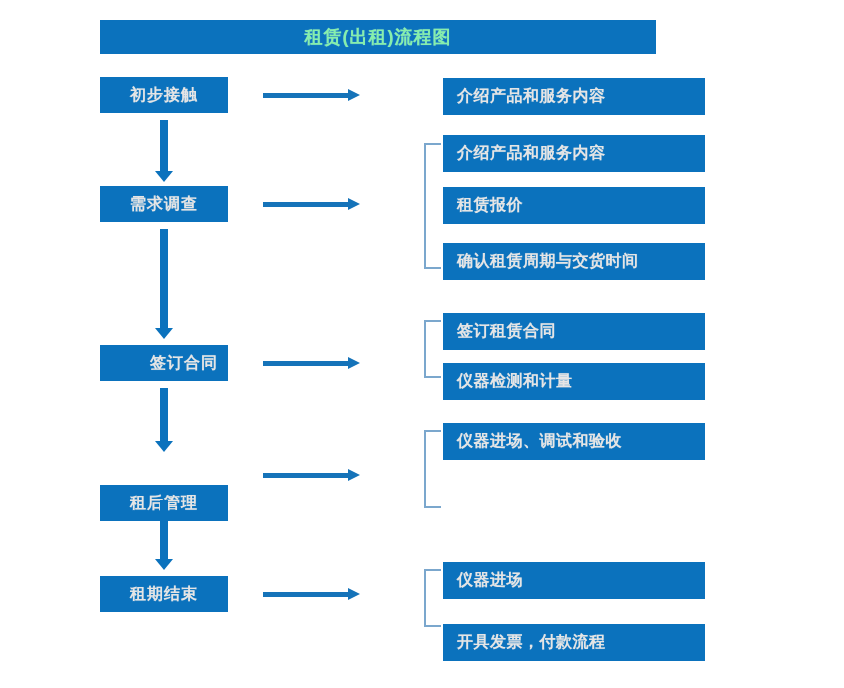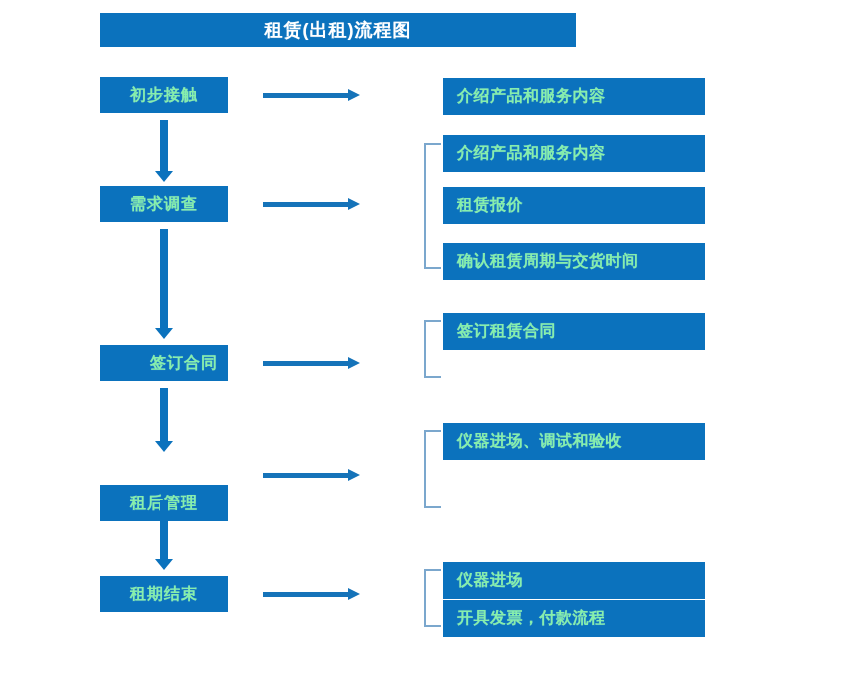--- a/index.html
+++ b/index.html
@@ -7,34 +7,34 @@
     width:844px;height:688px;
     background:#ffffff;
     font-family:"Liberation Sans","DejaVu Sans",sans-serif;
     overflow:hidden;
   }
   #canvas{position:relative;width:844px;height:688px;}
 
   
   .title-bar{
     position:absolute;
-    left:100px;top:13px;width:476px;height:34px;
+    left:100px;top:20px;width:556px;height:34px;
     background:#0b72bd;
-    color:#ffffff;
+    color:#86efac;
     font-size:18px;font-weight:bold;
     display:flex;align-items:center;justify-content:center;
     letter-spacing:1px;
     text-shadow:0 0 1px rgba(255,255,255,.35);
   }
 
   
   .box{
     position:absolute;
     background:#0b72bd;
-    color:#86efac;
+    color:#e5e5e5;
     font-weight:bold;
     display:flex;align-items:center;
     box-sizing:border-box;
     text-shadow:0 0 1px rgba(255,255,255,.3);
   }
   .box.stage{
     left:100px;width:128px;height:36px;
     justify-content:center;
     font-size:16px;
     letter-spacing:1px;
@@ -139,17 +139,18 @@
   <div class="bracket" style="top:143px;height:126px;"></div>
   <div class="bracket" style="top:320px;height:58px;"></div>
   <div class="bracket" style="top:430px;height:78px;"></div>
   <div class="bracket" style="top:569px;height:58px;"></div>
 
   <div class="box task" style="top:78px;">介绍产品和服务内容</div>
   <div class="box task" style="top:135px;">介绍产品和服务内容</div>
   <div class="box task" style="top:243px;">确认租赁周期与交货时间</div>
   <div class="box task" style="top:187px;">租赁报价</div>
   <div class="box task" style="top:313px;">签订租赁合同</div>
+  <div class="box task" style="top:363px;">仪器检测和计量</div>
   <div class="box task" style="top:423px;">仪器进场、调试和验收</div>
   <div class="box task" style="top:562px;">仪器进场</div>
-  <div class="box task" style="top:600px;">开具发票，付款流程</div>
+  <div class="box task" style="top:624px;">开具发票，付款流程</div>
 
 </div>
 
 </body></html>

